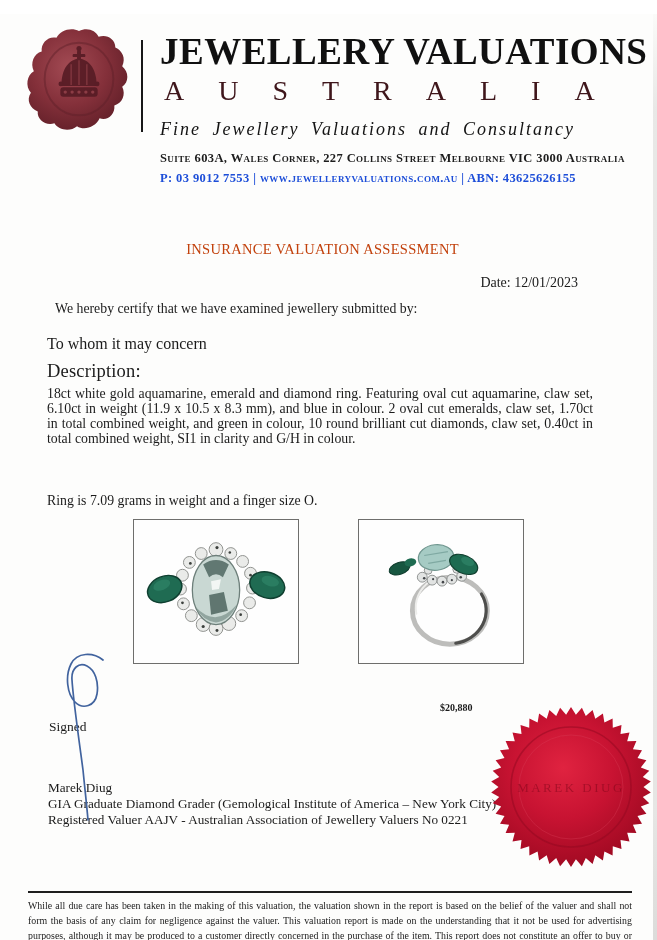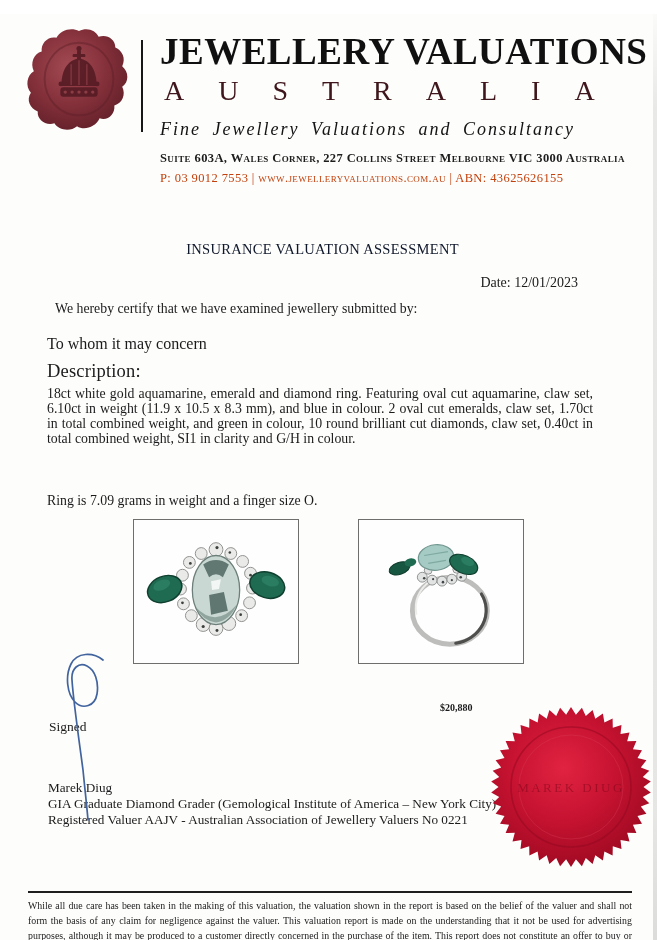--- a/index.html
+++ b/index.html
@@ -23,26 +23,26 @@
   }
   .brand-tagline{
     font-style:italic;font-size:18px;letter-spacing:2px;word-spacing:5px;
     color:#141414;margin-top:12px;white-space:nowrap;
   }
   .addr{
     font-variant:small-caps;font-weight:600;font-size:12.5px;letter-spacing:.4px;
     color:#1d1d1d;margin-top:11px;white-space:nowrap;
   }
   .contact{
-    font-variant:small-caps;font-weight:400;font-size:12.5px;letter-spacing:.4px;
-    color:#c2410c;margin-top:5px;white-space:nowrap;
+    font-variant:small-caps;font-weight:700;font-size:12.5px;letter-spacing:.4px;
+    color:#1d4ed8;margin-top:5px;white-space:nowrap;
   }
   
   .doc-title{position:absolute;top:227px;left:0;width:645px;text-align:center;
-    font-size:14.5px;letter-spacing:.3px;color:#0f172a;}
+    font-size:14.5px;letter-spacing:.3px;color:#c2410c;}
   .date-line{position:absolute;top:261px;right:79px;font-size:14px;}
   .certify-line{position:absolute;top:287px;left:55px;font-size:13.8px;}
   .addressee{position:absolute;top:321px;left:47px;font-size:16px;}
   .desc-head{position:absolute;top:347px;left:47px;font-size:18.5px;letter-spacing:.2px;}
   .desc-body{position:absolute;top:372px;left:47px;width:546px;
     font-size:13.8px;line-height:15px;text-align:justify;}
   .weight-line{position:absolute;top:479px;left:47px;font-size:13.8px;}
   
   .photo{position:absolute;top:505px;width:166px;height:145px;background:#fefefe;
     border:1px solid #6e6e6c;box-sizing:border-box;}

